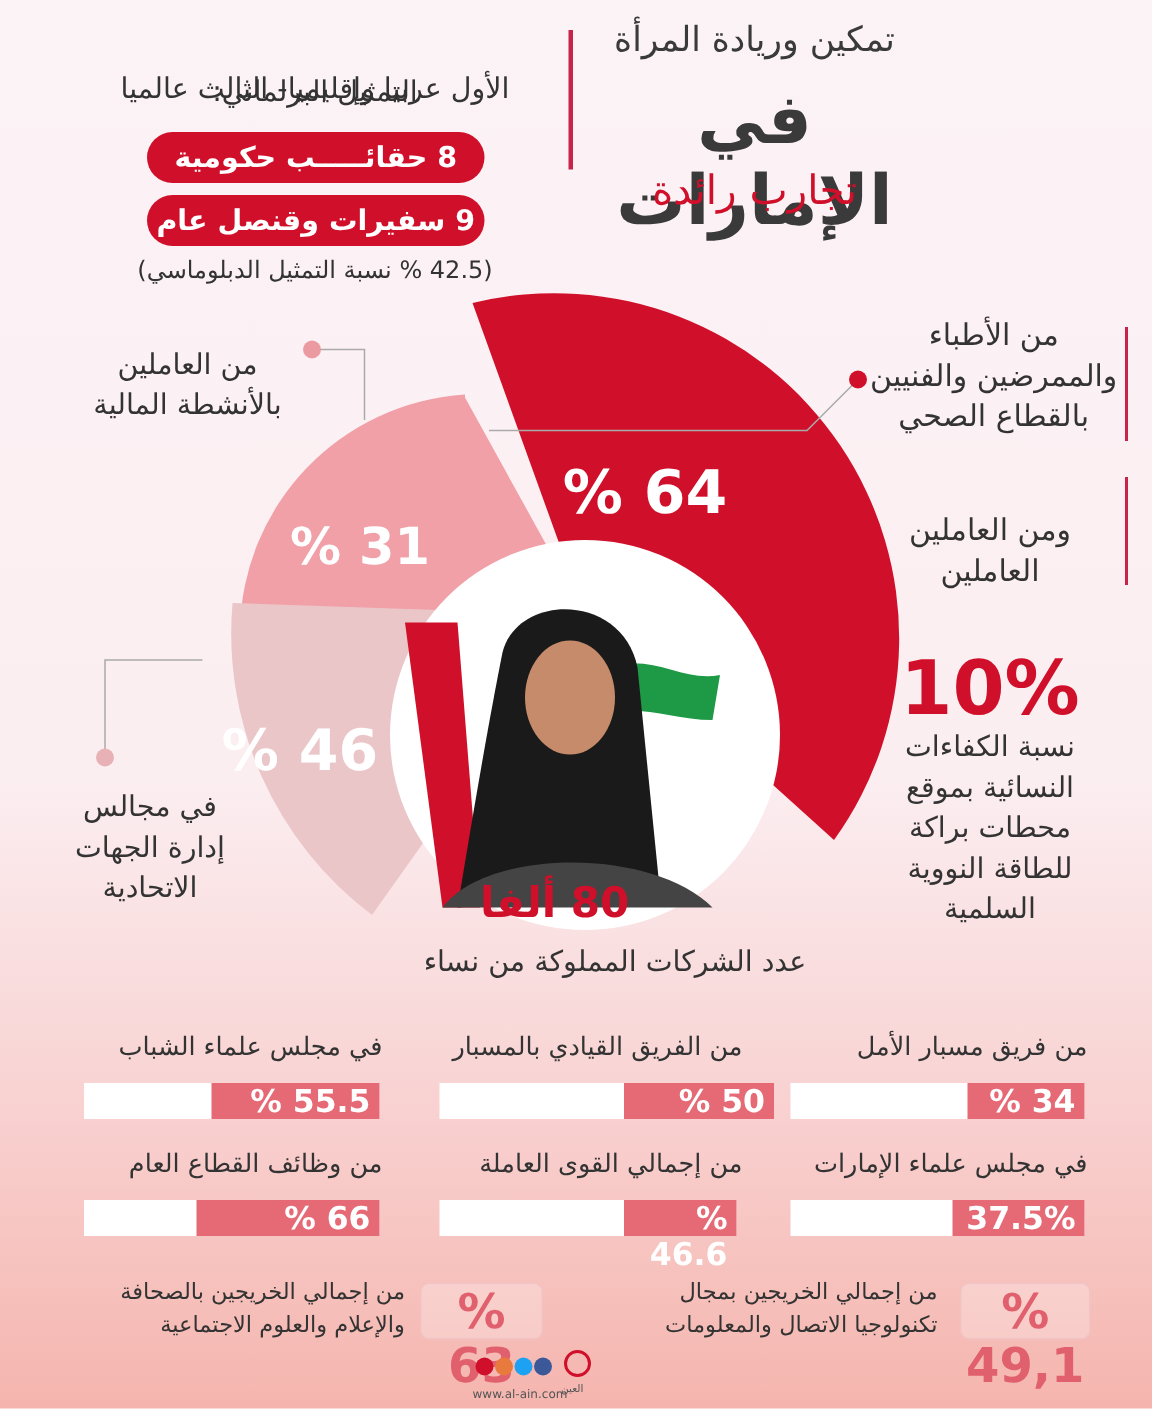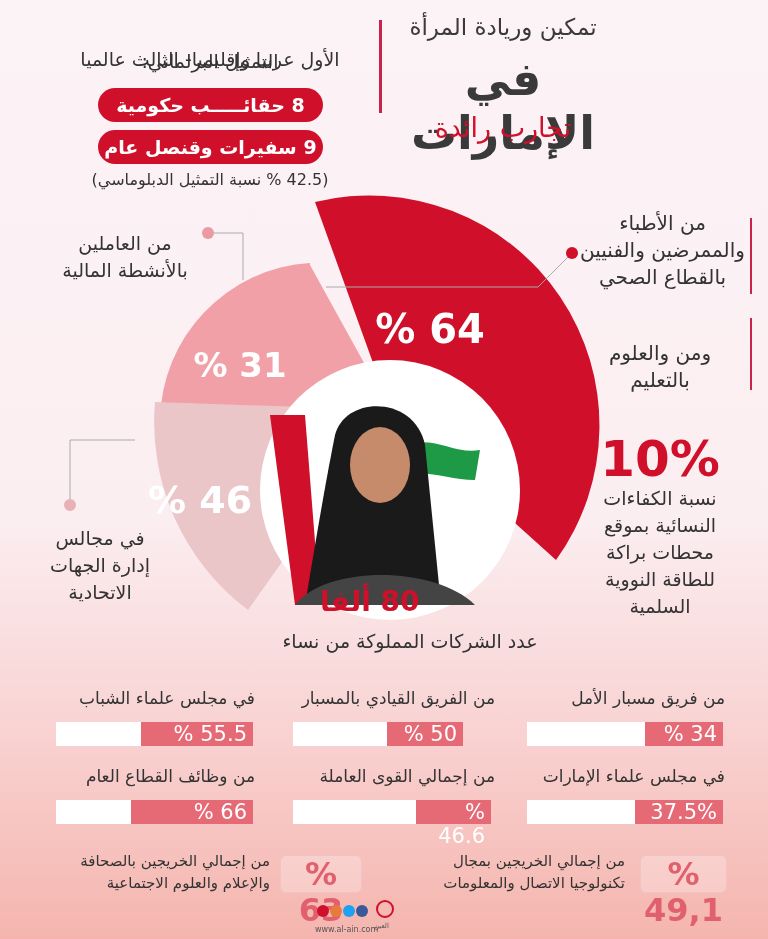--- a/index.html
+++ b/index.html
@@ -17,21 +17,21 @@
     font-size:19px;font-weight:bold;text-align:center;line-height:34px;}
   .dip{top:170px;left:90px;width:240px;text-align:center;font-size:16px;color:#333;}
   .label{font-size:19px;color:#333;text-align:center;line-height:27px;}
   .sep{width:2px;background:#c8234a;}
   .big10{top:430px;left:590px;width:140px;text-align:center;font-size:50px;font-weight:bold;color:#d0102a;direction:ltr;}
   .eighty{top:585px;left:320px;width:190px;text-align:left;font-size:28px;font-weight:bold;color:#d0102a;}
   .companies{top:630px;left:250px;width:320px;text-align:center;font-size:19px;color:#333;}
   .barlabel{font-size:17px;color:#333;text-align:right;}
   .bar{height:24px;background:#fff;}
   .barfill{position:absolute;right:0;top:0;height:100%;background:#e66a75;color:#fff;
-    font-size:21px;font-weight:normal;text-align:right;padding-right:6px;box-sizing:border-box;line-height:24px;direction:ltr;}
+    font-size:21px;font-weight:bold;text-align:right;padding-right:6px;box-sizing:border-box;line-height:24px;direction:ltr;}
   .statbox{height:36px;border:1px solid #f2c3c5;border-radius:6px;background:rgba(255,255,255,0.25);
     color:#e0606d;font-size:32px;font-weight:bold;text-align:center;line-height:36px;direction:ltr;}
   .stattext{font-size:15px;color:#333;text-align:right;line-height:22px;}
   .footer-url{top:925px;left:315px;font-size:8px;color:#555;direction:ltr;}
   .social{top:905px;width:12px;height:12px;border-radius:50%;}
 </style>
 </head>
 <body>
 
 <div class="abs title1">تمكين وريادة المرأة</div>
@@ -67,38 +67,38 @@
 <svg class="abs" style="left:265px;top:395px;" width="230" height="220">
   <path d="M5,20 L40,20 L55,210 L30,210 Z" fill="#d0102a"></path>
   <path d="M140,50 C170,40 190,60 215,55 L210,85 C185,85 165,75 140,80 Z" fill="#1e9a46"></path>
   <path d="M70,40 C80,0 150,0 160,50 L175,200 L40,210 C50,150 60,90 70,40 Z" fill="#1a1a1a"></path>
   <ellipse cx="115" cy="70" rx="30" ry="38" fill="#c58b6a"></ellipse>
   <path d="M30,210 C60,170 170,170 210,210 Z" fill="#444"></path>
 </svg>
 
 <div class="abs label" style="top:210px;left:580px;width:165px;font-size:20px;">من الأطباء والممرضين والفنيين بالقطاع الصحي</div>
 <div class="abs sep" style="top:218px;left:750px;height:76px;"></div>
-<div class="abs label" style="top:340px;left:585px;width:150px;font-size:20px;">ومن والعلوم بالتعليم</div>
+<div class="abs label" style="top:340px;left:585px;width:150px;font-size:20px;">ومن العاملين العاملين</div>
 <div class="abs sep" style="top:318px;left:750px;height:72px;"></div>
 
 <div class="abs label" style="top:230px;left:60px;width:130px;font-size:19px;">من العاملين بالأنشطة المالية</div>
 <div class="abs label" style="top:525px;left:40px;width:120px;font-size:19px;">في مجالس إدارة الجهات الاتحادية</div>
 
 <div class="abs big10">10%</div>
 <div class="abs label" style="top:485px;left:585px;width:150px;font-size:19px;">نسبة الكفاءات النسائية بموقع محطات براكة للطاقة النووية السلمية</div>
 
 <div class="abs eighty">80 ألفا</div>
 <div class="abs companies">عدد الشركات المملوكة من نساء</div>
 
 <div class="abs barlabel" style="top:688px;left:525px;width:200px;">من فريق مسبار الأمل</div>
 <div class="abs bar" style="top:722px;left:527px;width:196px;">
   <div class="barfill" style="width:40%;">% 34</div>
 </div>
 <div class="abs barlabel" style="top:688px;left:290px;width:205px;">من الفريق القيادي بالمسبار</div>
-<div class="abs bar" style="top:722px;left:293px;width:170px;">
+<div class="abs bar" style="top:722px;left:293px;width:198px;padding-left:25px;">
   <div class="barfill" style="width:45%;">% 50</div>
 </div>
 <div class="abs barlabel" style="top:688px;left:50px;width:205px;">في مجلس علماء الشباب</div>
 <div class="abs bar" style="top:722px;left:56px;width:197px;">
   <div class="barfill" style="width:57%;">% 55.5</div>
 </div>
 
 <div class="abs barlabel" style="top:766px;left:525px;width:200px;">في مجلس علماء الإمارات</div>
 <div class="abs bar" style="top:800px;left:527px;width:196px;">
   <div class="barfill" style="width:45%;">37.5%</div>

